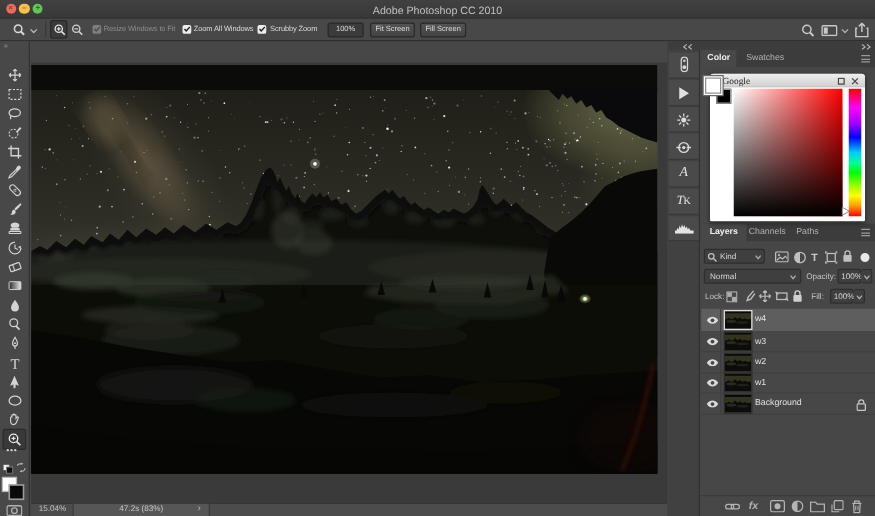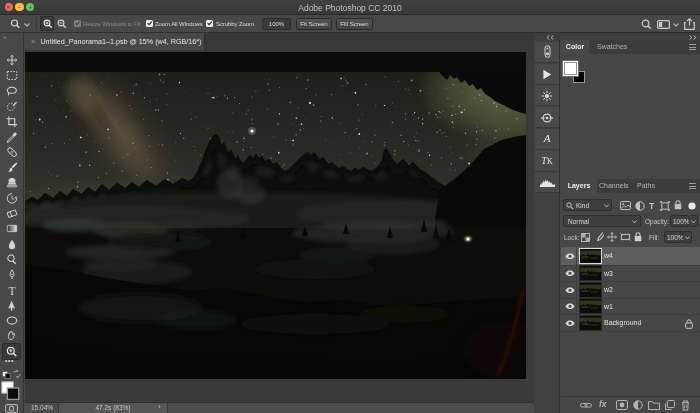--- a/index.html
+++ b/index.html
@@ -111,23 +111,20 @@
   <svg class="abs" style="left:672.5px;top:7.5px" width="6" height="4" viewBox="0 0 6 4">
         <path d="M0.5,0.5 L3,3 L5.5,0.5" fill="none" stroke="#b0b0b0" stroke-width="1.1"></path>
       </svg>
   <svg class="abs" style="left:684px;top:3px" width="11" height="12" viewBox="0 0 11 12">
         <path d="M1.8,4.6 L0.7,4.6 L0.7,11.3 L10.3,11.3 L10.3,4.6 L9.2,4.6" fill="none" stroke="#c8c8c8" stroke-width="1.2"></path>
         <line x1="5.5" y1="0.9" x2="5.5" y2="7.5" stroke="#c8c8c8" stroke-width="1.2"></line>
         <path d="M3.1,3.1 L5.5,0.7 L7.9,3.1" fill="none" stroke="#c8c8c8" stroke-width="1.2"></path>
       </svg>
 </div>
 
-<div class="abs" id="tabbar">
-  <div id="tab"><span style="color:#9a9a9a;margin:0 5px 0 6px;font-size:7.5px">×</span>Untitled_Panorama1–1.psb @ 15% (w4, RGB/16*)</div>
-</div>
 
 <div class="abs" id="canvas">
   <div class="abs" style="left:0;top:2px">
 <svg width="501" height="327" viewBox="0 0 501 327" style="display:block">
 <defs>
  <linearGradient id="sky" x1="0" y1="0" x2="0" y2="1">
    <stop offset="0" stop-color="#1d1d17"></stop>
    <stop offset="0.3" stop-color="#2a2a22"></stop>
    <stop offset="0.55" stop-color="#38382f"></stop>
    <stop offset="0.8" stop-color="#434335"></stop>
@@ -1090,15 +1087,31 @@
           <rect x="2.4" y="0.5" width="7.1" height="7.1" rx="0.9" fill="none" stroke="#b4b4b4" stroke-width="1"></rect>
           <path d="M6.4,9.5 L0.5,9.5 L0.5,3.6" fill="none" stroke="#b4b4b4" stroke-width="1"></path>
         </svg>
     <svg style="position:absolute;left:120px;top:2.5px" width="9" height="11" viewBox="0 0 9 11">
           <path d="M0.9,2.7 L8.1,2.7 M2.7,2.7 L2.7,0.9 L6.3,0.9 L6.3,2.7 M1.8,2.7 L2.3,10.1 L6.7,10.1 L7.2,2.7" fill="none" stroke="#b4b4b4" stroke-width="1"></path>
           <path d="M3.6,4.5 L3.6,8.2 M5.4,4.5 L5.4,8.2" stroke="#b4b4b4" stroke-width="0.8"></path>
         </svg>
   </div>
 </div>
 
+<div class="abs" id="gwin">
+  <div id="gtitle">
+        <span style="position:absolute;left:10px">Google</span>
+    <svg style="position:absolute;right:16px;top:2.8px" width="6" height="6" viewBox="0 0 6 6">
+          <rect x="0.7" y="0.7" width="4.6" height="4.6" fill="none" stroke="#444" stroke-width="1"></rect>
+        </svg>
+    <svg style="position:absolute;right:5px;top:2.8px" width="6" height="6" viewBox="0 0 6 6">
+          <path d="M0.7,0.7 L5.3,5.3 M5.3,0.7 L0.7,5.3" stroke="#444" stroke-width="1"></path>
+        </svg>
+  </div>
+  <div id="gsq"></div>
+  <div id="ghue"></div>
+  <svg style="position:absolute;left:105px;top:106px" width="7" height="8" viewBox="0 0 7 8">
+        <path d="M0.8,0.8 L6.4,4 L0.8,7.2 Z" fill="#fff" stroke="#777" stroke-width="0.7"></path>
+      </svg>
+</div>
 <div class="abs fgswatch"></div>
 <div class="abs bgswatch"></div>
 
 </div>
 </body></html>

